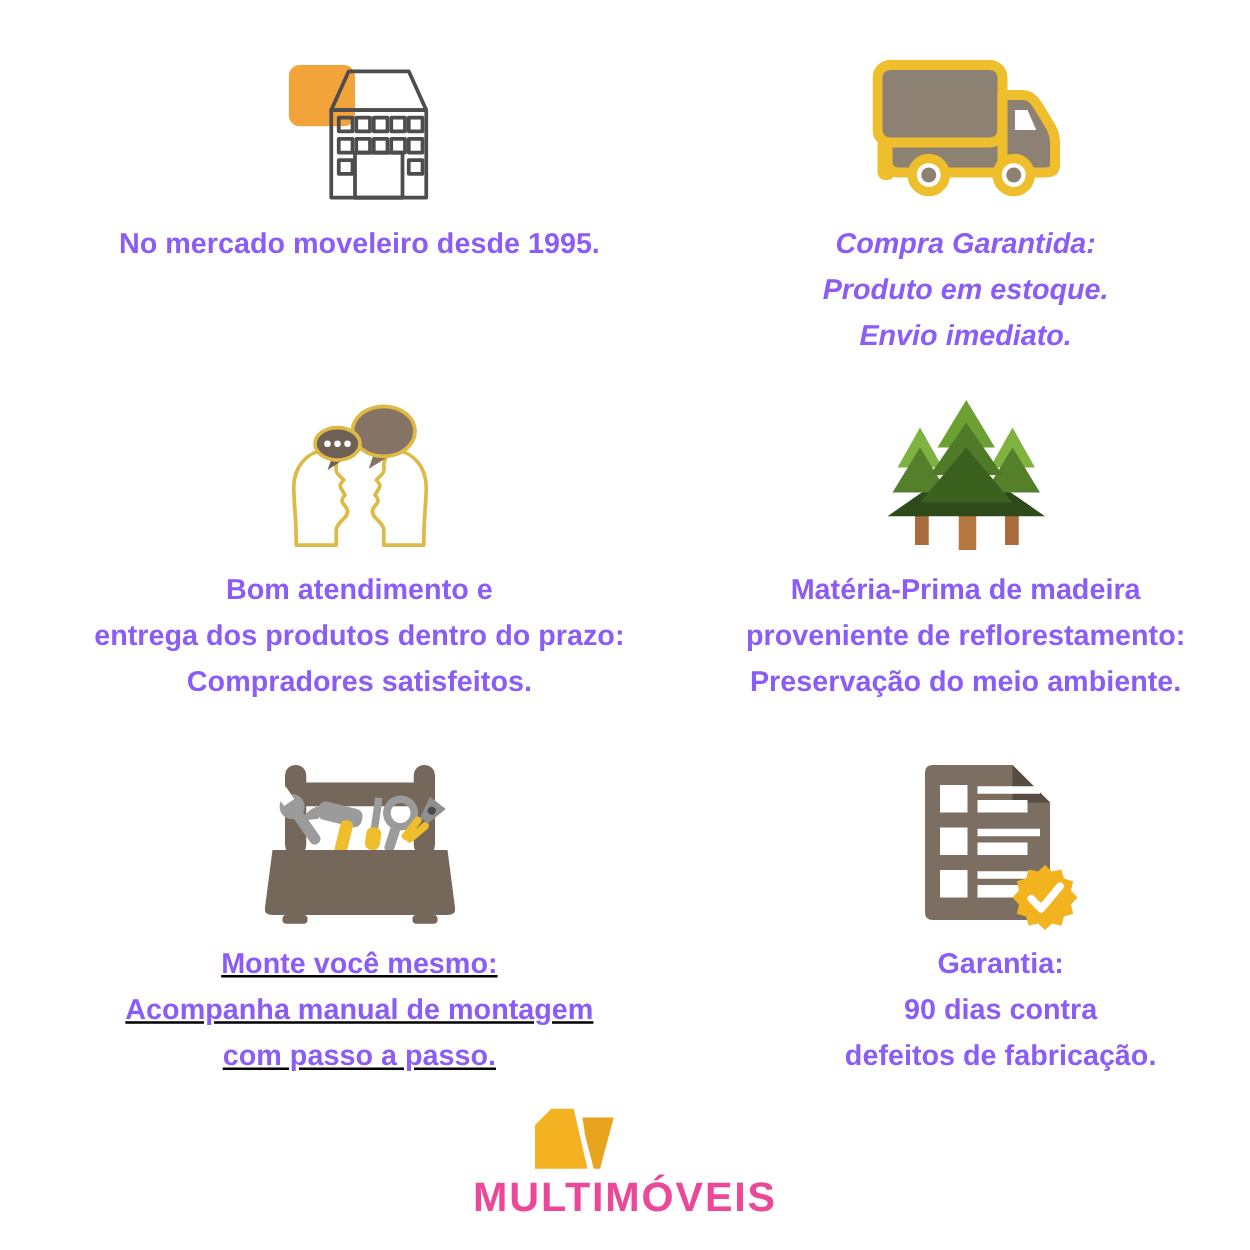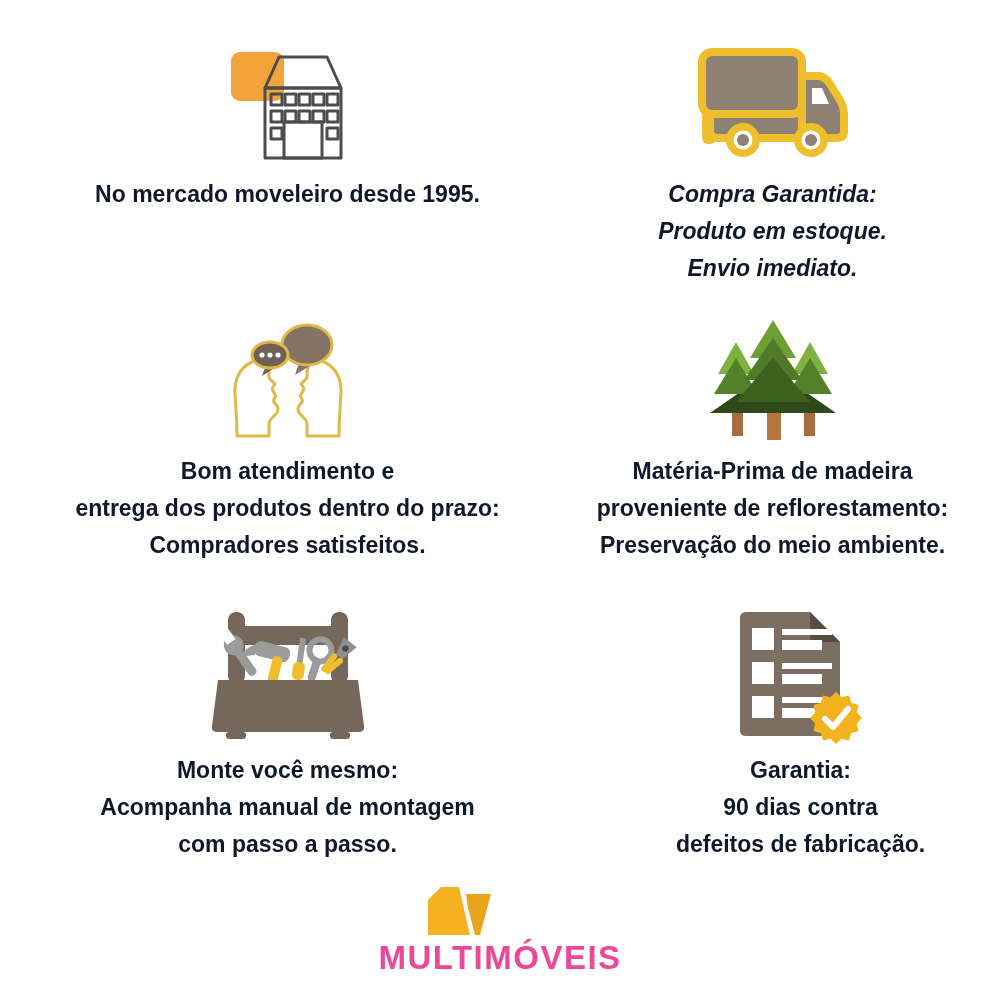--- a/index.html
+++ b/index.html
@@ -8,24 +8,24 @@
     font-family:"Liberation Sans",sans-serif;
   }
   .cell{position:absolute;text-align:center;}
   .icon-row{display:flex;justify-content:center;align-items:flex-start;}
   .c1{left:40px;top:44px;width:495px;}
   .c2{left:560px;top:44px;width:425px;font-style:italic;}
   .c1 .icon-row,.c2 .icon-row{height:128px;padding-top:4px;}
   .c3{left:40px;top:315px;width:495px;}
   .c4{left:560px;top:315px;width:425px;}
   .c3 .icon-row,.c4 .icon-row{height:135px;padding-top:3px;}
-  .c5{left:40px;top:608px;width:495px;}
+  .c5{left:40px;top:608px;width:495px;text-decoration:underline;}
   .c6{left:588px;top:608px;width:425px;}
   .c5 .icon-row,.c6 .icon-row{height:140px;padding-top:4px;}
-  .line{font-weight:bold;font-size:23px;line-height:37px;color:#0f172a;white-space:nowrap;}
+  .line{font-weight:bold;font-size:23px;line-height:37px;color:#8b5cf6;white-space:nowrap;}
   .logo{position:absolute;left:0;top:886px;width:1000px;text-align:center;}
   .logo-mark{display:block;margin:0 auto;transform:translateX(-40px);}
   .logo-text{
     margin-top:3px;font-weight:bold;font-size:33px;letter-spacing:1.5px;
     color:#ec4899;
   }
 </style>
 </head>
 <body>
 

